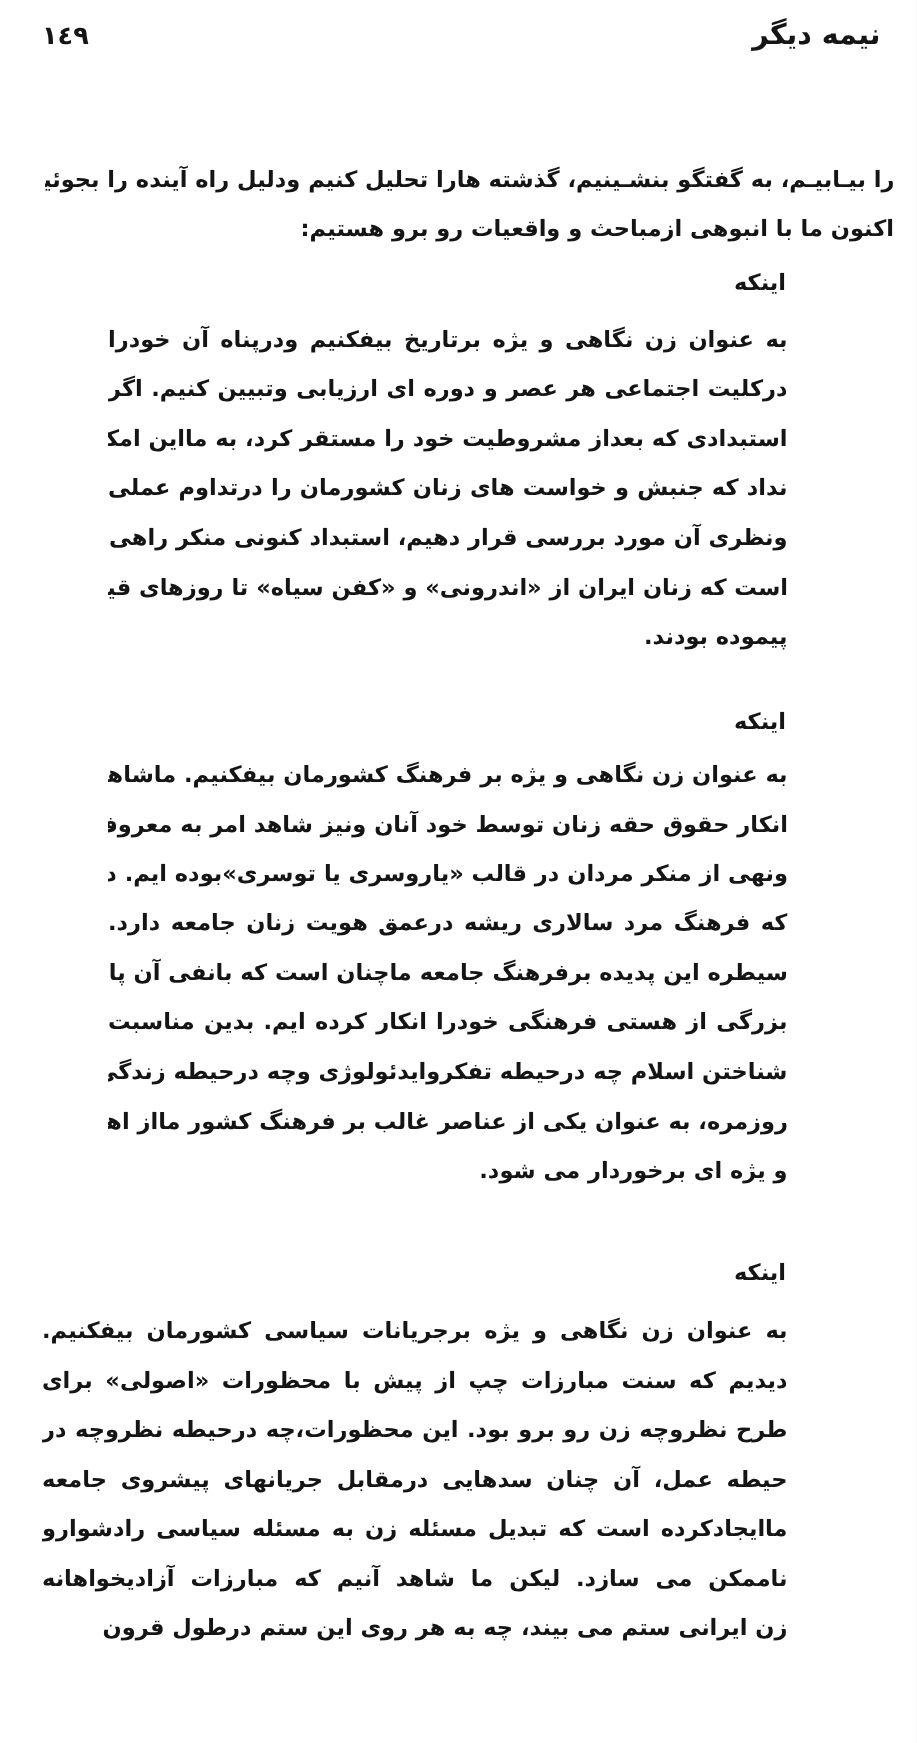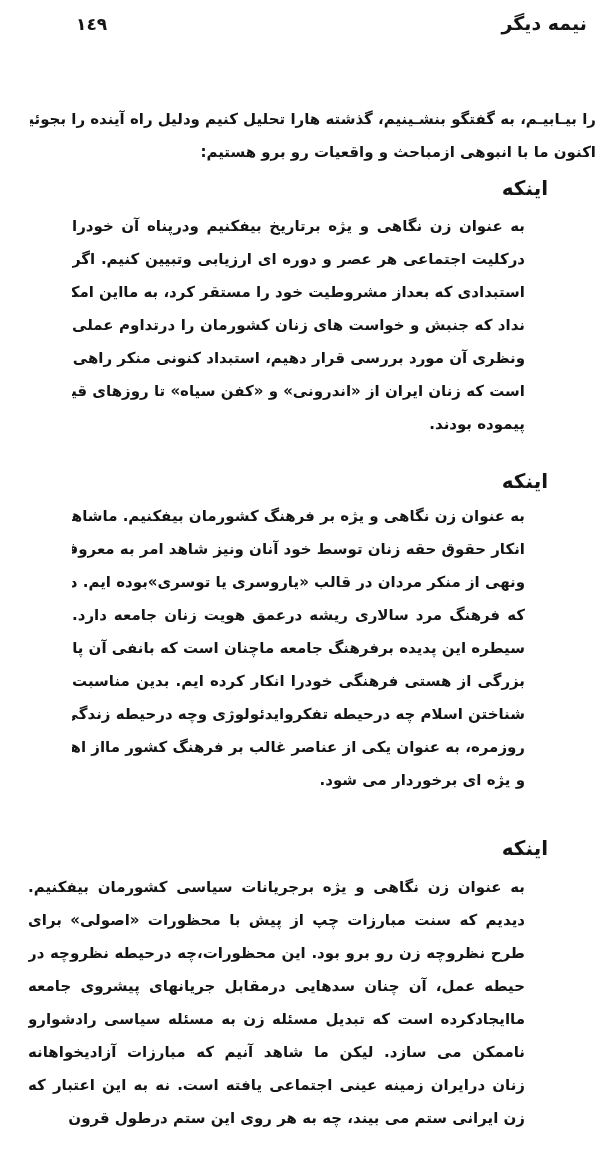--- a/index.html
+++ b/index.html
@@ -17,21 +17,20 @@
     margin: 0 auto;
   }
   .page-header { position: relative; height: 46px; }
   .page-number {
     position: absolute;
     left: 28px; top: 14px;
     font-size: 17px;
     font-weight: bold;
     letter-spacing: 6px;
     direction: ltr;
-    margin-left: 48px;
   }
   .journal-title {
     position: absolute;
     right: 24px; top: 12px;
     font-size: 19px;
     font-weight: bold;
   }
   .body-text { direction: rtl; }
   .line {
     font-size: 15px;
@@ -39,22 +38,22 @@
     line-height: 33px;
     height: 33px;
     white-space: nowrap;
     overflow: hidden;
     text-align: justify;
     text-align-last: justify;
   }
   .line.last-line { text-align-last: right; }
   .intro { margin: 57px 15px 0 30px; }
   .marker {
-    margin-right: 63px;
-    font-size: 20px;
+    margin-right: 87px;
+    font-size: 15px;
     font-weight: bold;
     line-height: 33px;
     height: 33px;
   }
   .marker-1 { margin-top: 3px; }
   .marker-2 { margin-top: 24px; }
   .marker-3 { margin-top: 35px; }
   .block { margin-right: 86px; margin-left: 72px; }
   .block-1 { margin-top: 5px; }
   .block-2 { margin-top: 2px; }
@@ -102,18 +101,17 @@
       </div>
 
     <div class="marker marker-3">اینکه</div>
     <div class="block block-3">
         <div class="line">به عنوان زن نگاهی و یژه برجریانات سیاسی کشورمان بیفکنیم.</div>
         <div class="line">دیدیم که سنت مبارزات چپ از پیش با محظورات «اصولی» برای</div>
         <div class="line">طرح نظروچه زن رو برو بود. این محظورات،چه درحیطه نظروچه در</div>
         <div class="line">حیطه عمل، آن چنان سدهایی درمقابل جریانهای پیشروی جامعه</div>
         <div class="line">ماایجادکرده است که تبدیل مسئله زن به مسئله سیاسی رادشوارو</div>
         <div class="line">ناممکن می سازد. لیکن ما شاهد آنیم که مبارزات آزادیخواهانه</div>
-        <div class="line">زنان درایران زمینه عینی اجتماعی یافته است. نه به این اعتبار که</div>
         <div class="line last-line">زن ایرانی ستم می بیند، چه به هر روی این ستم درطول قرون</div>
       </div>
 
   </div>
 </div>
 
 </body></html>

